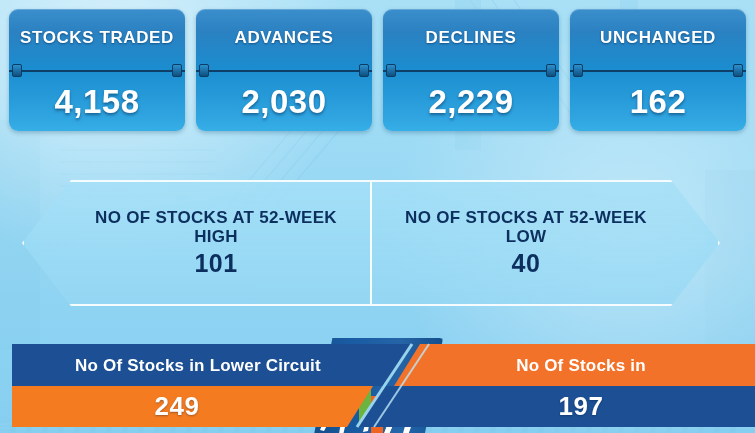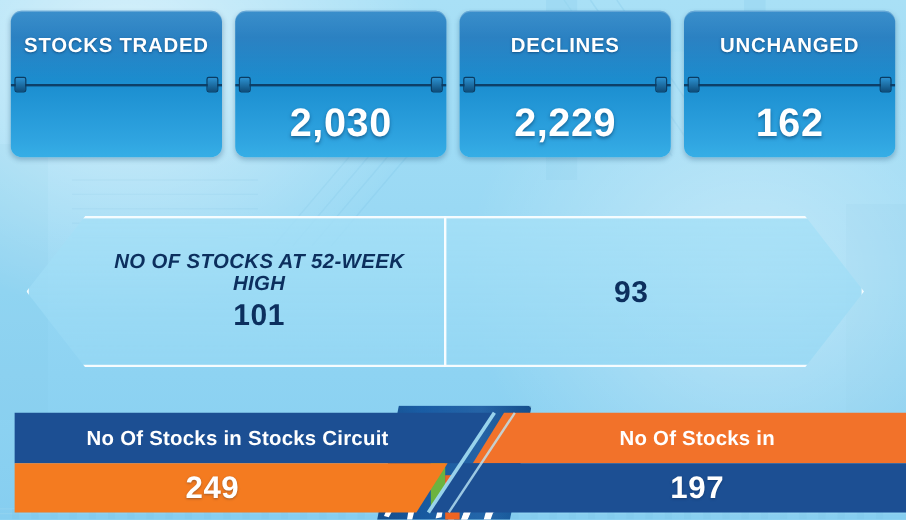--- a/index.html
+++ b/index.html
@@ -94,21 +94,21 @@
     clip-path:polygon(0 0, 86% 0, 100% 50%, 86% 100%, 0 100%);
   }
   .banner-inner {
     position:absolute; inset:0; display:flex; flex-direction:column;
     align-items:center; justify-content:center;
   }
   .banner-l .banner-inner { padding-left:52px; padding-right:14px; }
   .banner-r .banner-inner { padding-right:52px; padding-left:14px; }
   .banner-title {
     color:#0c2f5e; font-size:17px; font-weight:bold; line-height:1.13;
-    text-align:center; letter-spacing:.3px; text-transform:uppercase;font-style:italic;
+    text-align:center; letter-spacing:.3px; text-transform:uppercase;
   }
   .banner-value {
     color:#0c2f5e; font-size:25px; font-weight:bold; margin-top:3px;
     letter-spacing:.5px;
   }
 
   
   #emblem {
     position:absolute; left:303px; top:170px; width:140px; height:155px;
   }
@@ -224,24 +224,30 @@
   <div class="card">
     <div class="card-sheen"></div>
     <div class="card-top">
       <div class="card-title">STOCKS TRADED</div>
     </div>
     <div class="card-hinge">
       <div class="hinge-line"></div>
       <div class="hinge-nub l"></div>
       <div class="hinge-nub r"></div>
     </div>
+    <div class="card-bot">
+      <div class="card-value">4,158</div>
+    </div>
   </div>
 
   <div class="card">
     <div class="card-sheen"></div>
+    <div class="card-top">
+      <div class="card-title">ADVANCES</div>
+    </div>
     <div class="card-hinge">
       <div class="hinge-line"></div>
       <div class="hinge-nub l"></div>
       <div class="hinge-nub r"></div>
     </div>
     <div class="card-bot">
       <div class="card-value">2,030</div>
     </div>
   </div>
 
@@ -281,21 +287,22 @@
 
   <div class="banner banner-l">
     <div class="banner-inner">
       <div class="banner-title">NO OF STOCKS AT 52-WEEK HIGH</div>
       <div class="banner-value">101</div>
     </div>
   </div>
 
   <div class="banner banner-r">
     <div class="banner-inner">
-      <div class="banner-value">93</div>
+      <div class="banner-title">NO OF STOCKS AT 52-WEEK LOW</div>
+      <div class="banner-value">40</div>
     </div>
   </div>
 
   <div id="emblem">
     <div class="emblem-shape"></div>
     <div class="emblem-shade"></div>
     <svg class="emblem-svg" viewBox="0 0 140 155">
 
       <g fill="#ffffff">
         <path d="M12 62 q-6 -2 -8 1 q2 4 8 4 l6 1 q8 -5 18 -5 q12 0 20 7 q6 5 7 12
@@ -340,21 +347,21 @@
     <g stroke="#9fd9f0" stroke-width="3" fill="none" opacity=".95">
       <path d="M400 2 L345 85"></path>
     </g>
     <g stroke="#bce6f7" stroke-width="2" fill="none" opacity=".8">
       <path d="M417 2 L362 85"></path>
     </g>
   </svg>
 
   <div class="bar-label lbl-left">
     <span class="lead">No Of Stocks in</span>
-    <b>Stocks Circuit</b>
+    <b>Lower Circuit</b>
   </div>
 
   <div class="bar-label lbl-right">
     <span class="lead">No Of Stocks in</span>
   </div>
 
   <div class="bar-value val-left">249</div>
 
   <div class="bar-value val-right">197</div>
 </div>

